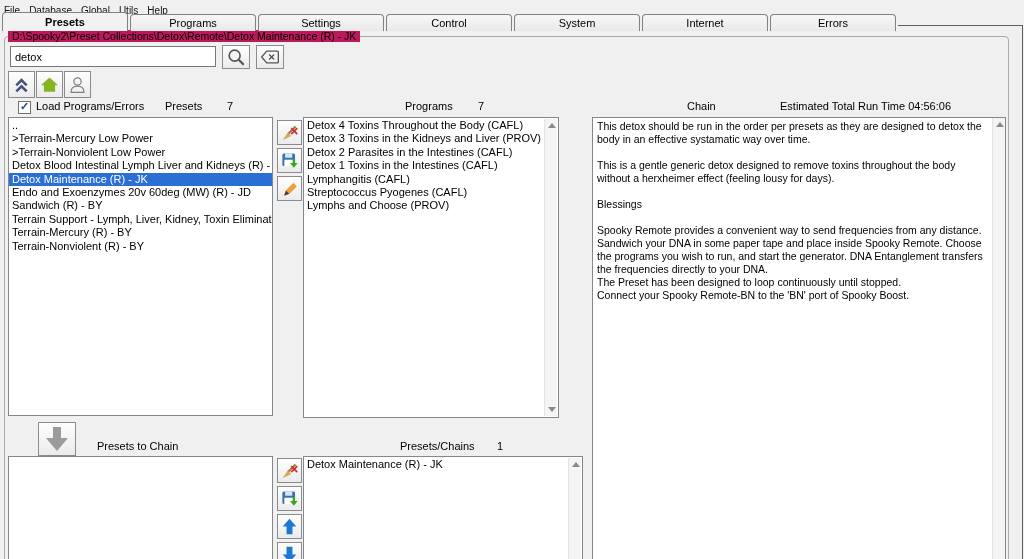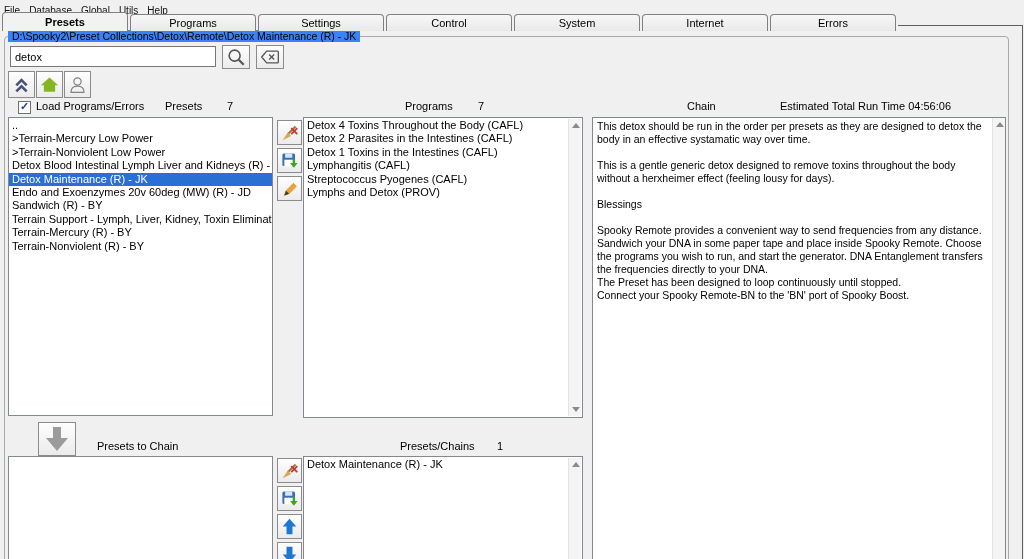--- a/index.html
+++ b/index.html
@@ -21,21 +21,21 @@
     display:inline-block; vertical-align:bottom; width:126px; height:17px; line-height:16px;
     text-align:center; font-size:11px; background:linear-gradient(#f7f7f7,#e9e9e9);
     border:1px solid #808080; border-bottom:none; border-radius:4px 4px 0 0; margin-right:2px;
     cursor:default;
   }
   .tab.selected { font-weight:bold; height:19px; line-height:19px; background:#f2f2f2; }
   .tabline  { position:absolute; left:898px; top:25px; width:125px; height:1px; background:#5f5f5f; }
   .rightline{ position:absolute; left:1022px; top:25px; width:1px; height:534px; background:#5f5f5f; }
   
   .groupbox { position:absolute; left:4px; top:36px; width:1005px; height:560px; border:1px solid #a9a9a9; border-radius:4px; }
-  .path-label { position:absolute; left:8px; top:30px; font-size:10.5px; background:#3b82f6; padding:0 4px; z-index:2; white-space:nowrap; }
+  .path-label { position:absolute; left:8px; top:30px; font-size:10.5px; background:#be185d; padding:0 4px; z-index:2; white-space:nowrap; }
   
   .search-input {
     position:absolute; left:10px; top:46px; width:206px; height:21px;
     border:1px solid #777; font-family:"Liberation Sans",sans-serif; font-size:11px; padding:1px 4px; background:#fff;
   }
   .btn {
     position:absolute; display:flex; align-items:center; justify-content:center;
     background:linear-gradient(#fefefe,#ebebeb); border:1px solid #8b8b8b; cursor:default;
   }
   .btn-search { left:222px; top:45px; width:28px; height:24px; }
@@ -43,21 +43,21 @@
   .btn-collapse { left:8px;  top:71px; width:27px; height:27px; }
   .btn-home     { left:36px; top:71px; width:27px; height:27px; }
   .btn-profile  { left:64px; top:71px; width:27px; height:27px; }
   
   .hlabel { position:absolute; font-size:11px; white-space:nowrap; }
   .cb { position:absolute; left:18px; top:101px; width:13px; height:13px; background:#fff; border:1px solid #707070; cursor:default; }
   .cb::after { content:"✓"; position:absolute; left:1px; top:-2px; font-size:11px; font-weight:bold; color:#24459c; }
   
   .listbox { position:absolute; background:#fff; border:1px solid #828790; overflow:hidden; padding-top:1px; }
   .lb-presets { left:8px;   top:117px; width:265px; height:299px; }
-  .lb-programs{ left:303px; top:117px; width:280px; height:301px; }
+  .lb-programs{ left:303px; top:117px; width:256px; height:301px; }
   .lb-chain   { left:8px;   top:456px; width:265px; height:110px; }
   .lb-chains  { left:303px; top:456px; width:280px; height:110px; }
   .list-item { font-size:11px; line-height:13.4px; padding-left:3px; white-space:nowrap; overflow:hidden; cursor:default; }
   .list-item.selected { background:#2a6fd4; color:#fff; }
   
   .notes-box {
     position:absolute; left:592px; top:117px; width:414px; height:449px;
     background:#fff; border:1px solid #828790; font-size:10.5px; line-height:13px;
     padding:2px 18px 2px 4px; white-space:pre-wrap; overflow:hidden;
   }
@@ -172,25 +172,26 @@
 
   <div class="vscroll">
     <div class="sb-arrow sb-up">
         <div class="tri-up"></div>
       </div>
     <div class="sb-arrow sb-down">
         <div class="tri-down"></div>
       </div>
   </div>
 <div class="list-item">Detox 4 Toxins Throughout the Body (CAFL)</div>
+    <div class="list-item">Detox 3 Toxins in the Kidneys and Liver (PROV)</div>
     <div class="list-item">Detox 2 Parasites in the Intestines (CAFL)</div>
     <div class="list-item">Detox 1 Toxins in the Intestines (CAFL)</div>
     <div class="list-item">Lymphangitis (CAFL)</div>
     <div class="list-item">Streptococcus Pyogenes (CAFL)</div>
-    <div class="list-item">Lymphs and Detox (PROV)</div>
+    <div class="list-item">Lymphs and Choose (PROV)</div>
   </div>
 
 <div class="notes-box">This detox should be run in the order per presets as they are designed to detox the body in an effective systamatic way over time.
 
 This is a gentle generic detox designed to remove toxins throughout the body without a herxheimer effect (feeling lousy for days).
 
 Blessings
 
 Spooky Remote provides a convenient way to send frequencies from any distance.
 Sandwich your DNA in some paper tape and place inside Spooky Remote. Choose the programs you wish to run, and start the generator. DNA Entanglement transfers the frequencies directly to your DNA.

